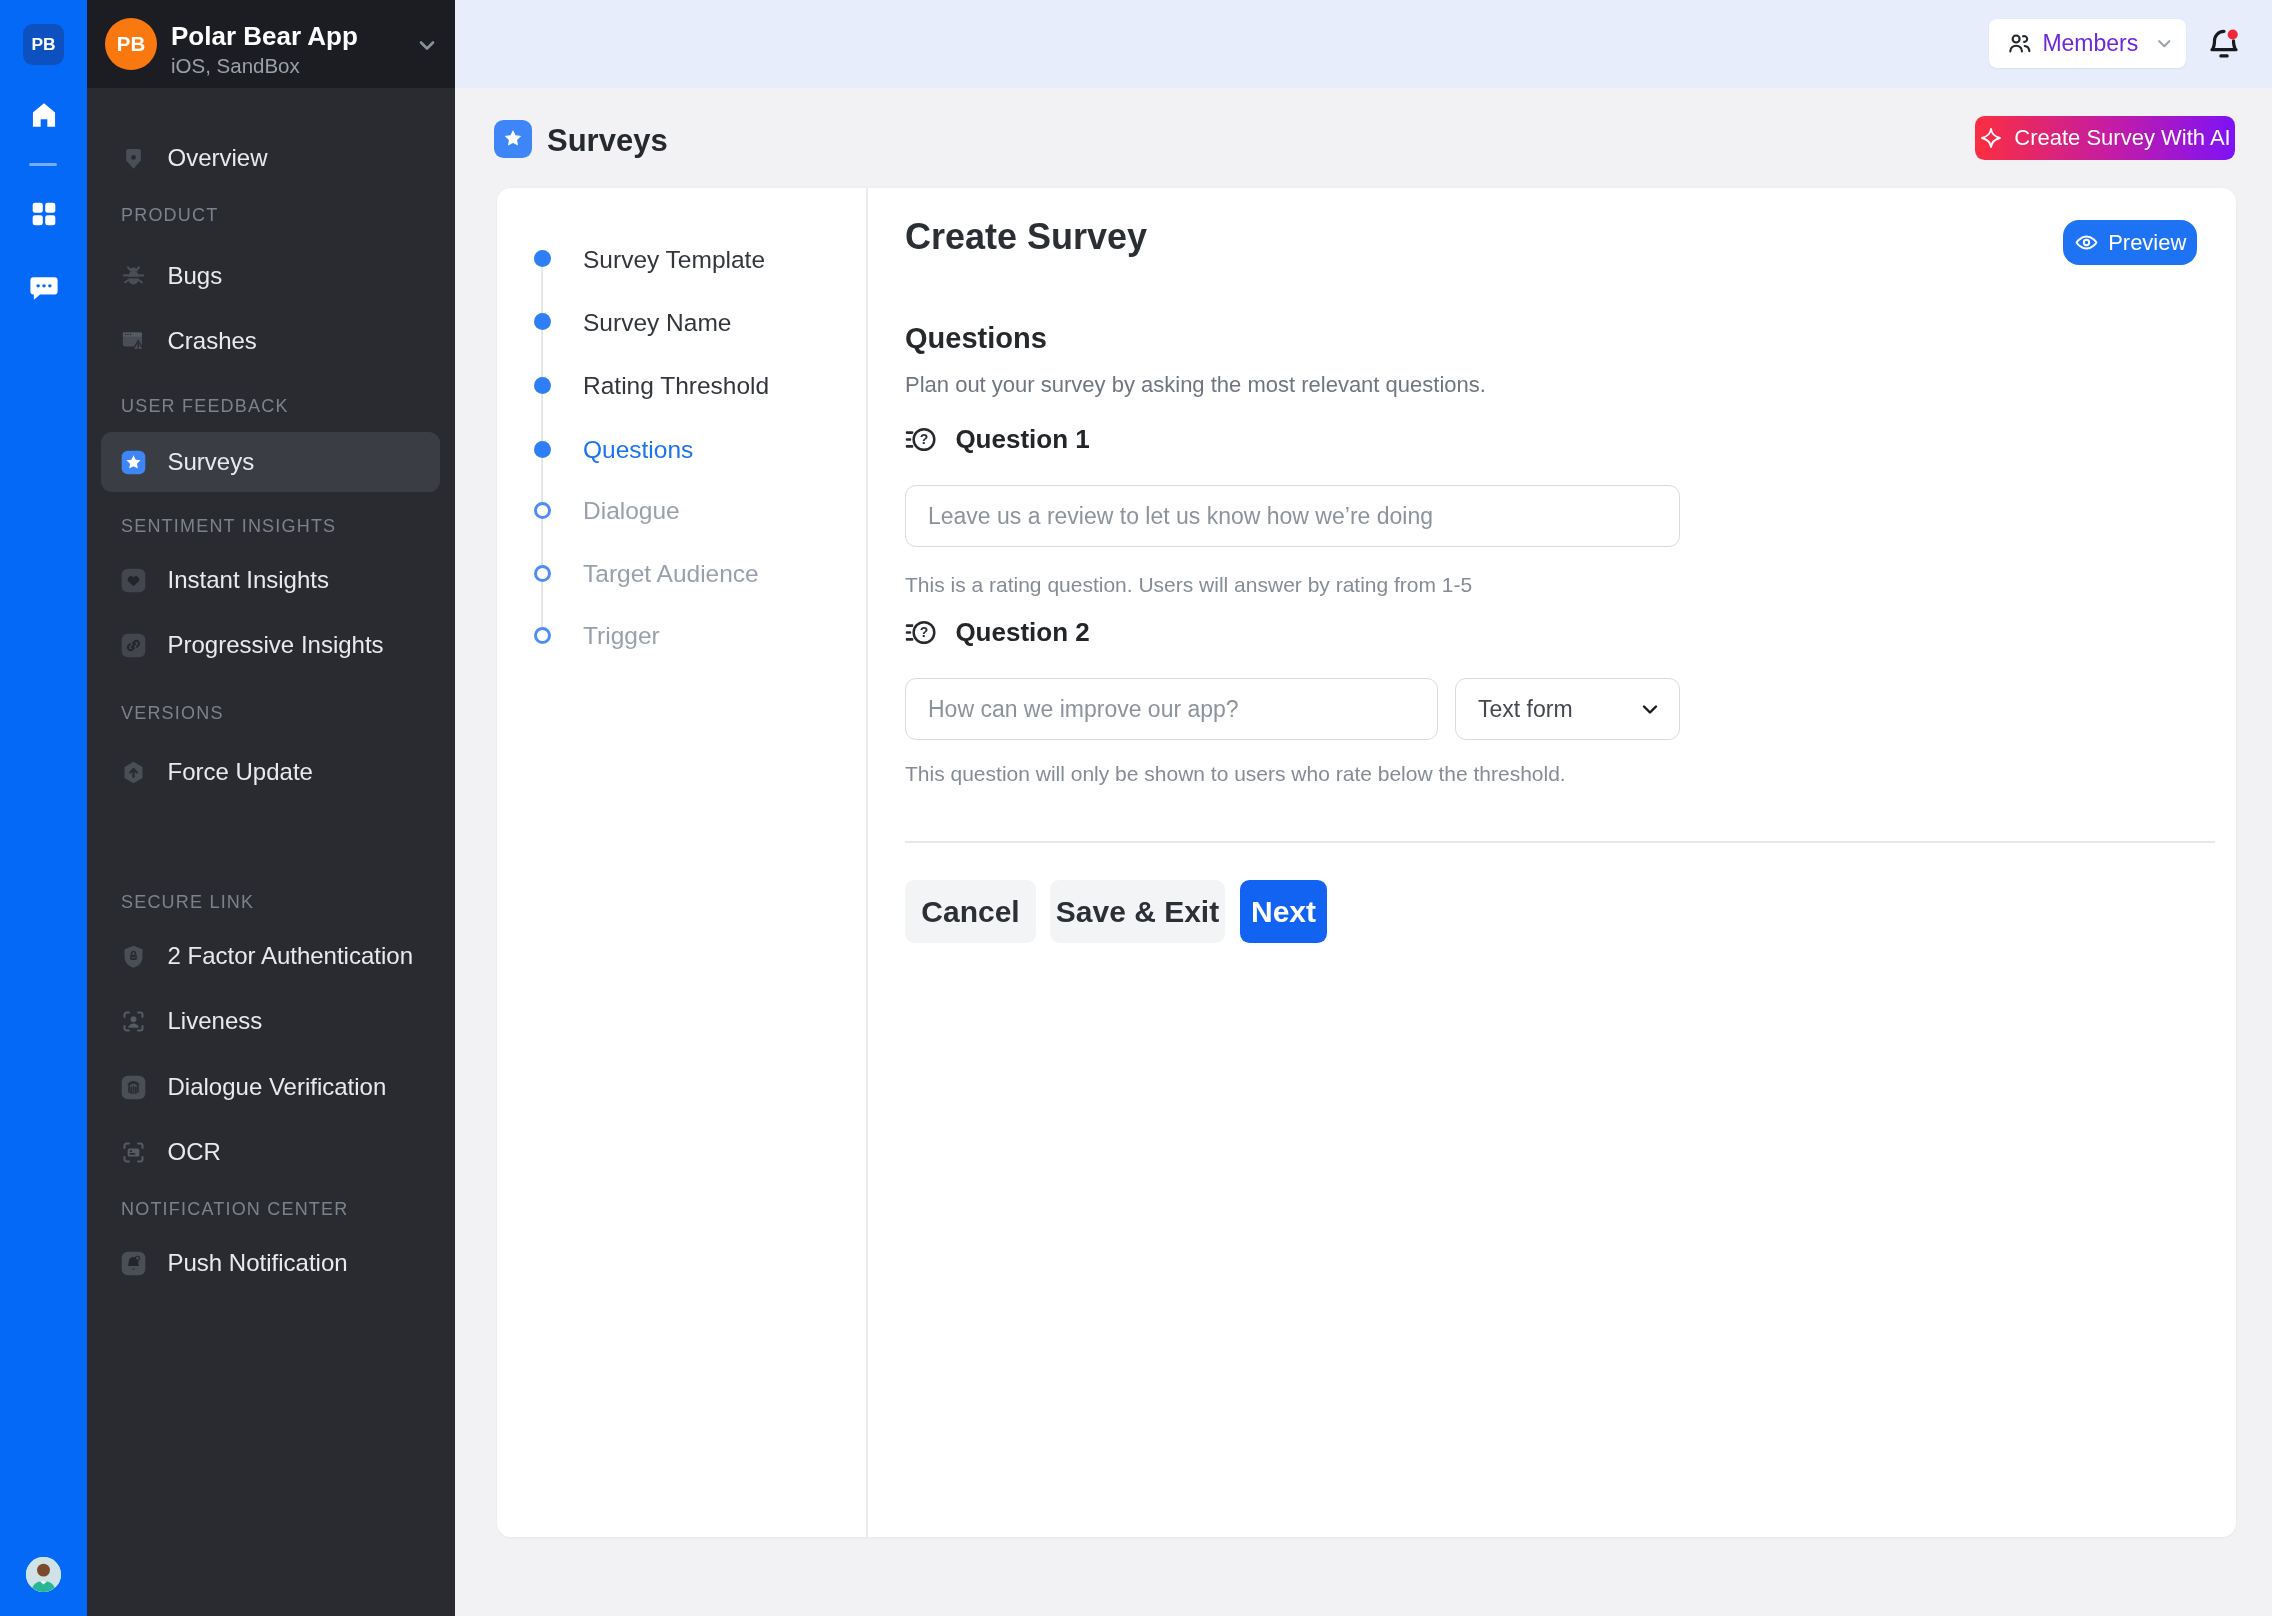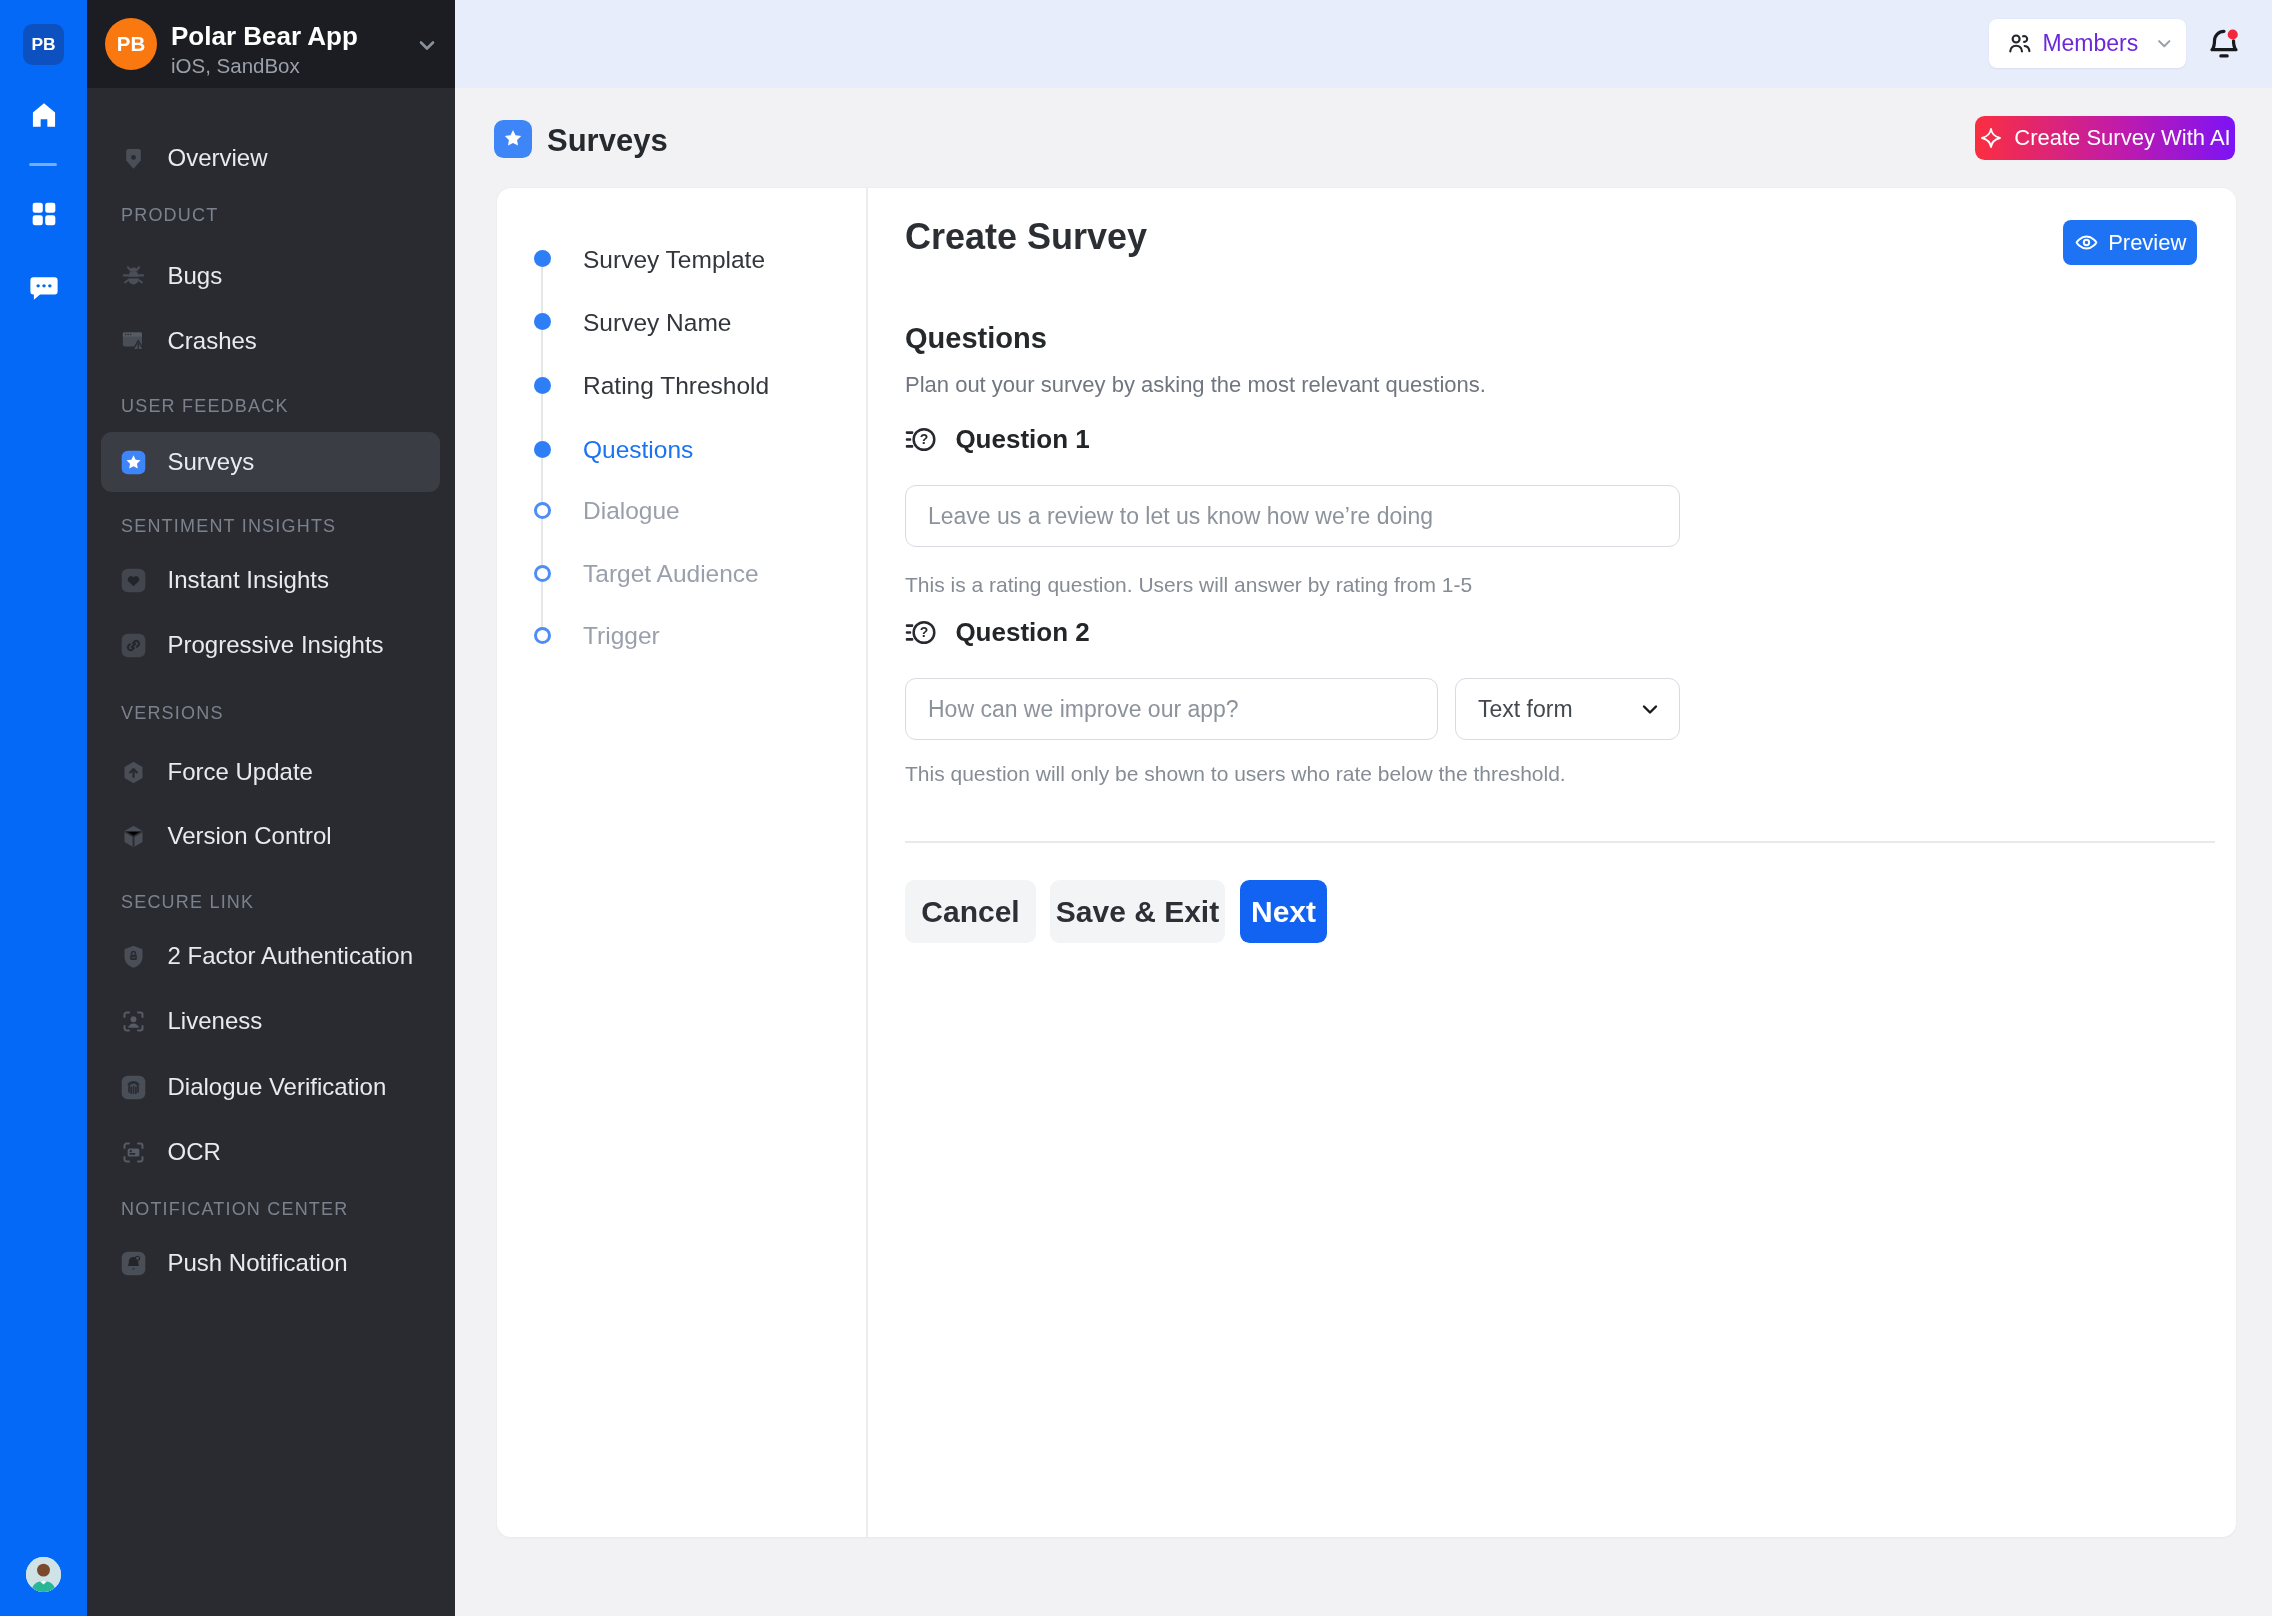--- a/index.html
+++ b/index.html
@@ -55,21 +55,21 @@
   .step-line { position:absolute; left:44px; top:71px; width:2.4px; height:376px; background:#e4e6ea; }
   .step-dot { position:absolute; left:37px; width:17.4px; height:17.4px; border-radius:50%; }
   .step-dot.done { background:#2e7ff6; }
   .step-dot.upcoming { background:#fff; border:3.2px solid #4f8df6; width:17.4px; height:17.4px; }
   .step-label { position:absolute; left:86px; font-size:24.5px; color:#33363c; white-space:nowrap; cursor:pointer; }
   .step-label.active { color:#1a73f2; }
   .step-label.upcoming { color:#9aa0ab; }
 
   
   .cs-title { position:absolute; left:408px; top:28px; font-size:36px; font-weight:700; color:#2b2e33; }
-  .preview-btn { position:absolute; left:1566px; top:32px; width:134px; height:45px; border-radius:8px; border:none; cursor:pointer;
+  .preview-btn { position:absolute; left:1566px; top:32px; width:134px; height:45px; border-radius:16px; border:none; cursor:pointer;
     background:#1d73f4; color:#fff; font-size:22px; font-family:inherit; display:flex; align-items:center; justify-content:center; gap:9.5px; }
   .q-section-title { position:absolute; left:408px; top:134px; font-size:29px; font-weight:600; color:#26292b; }
   .q-section-desc { position:absolute; left:408px; top:184px; font-size:22px; color:#70767f; }
 
   .q-head { position:absolute; left:408px; display:flex; align-items:center; gap:17.4px; }
   .q-head .q-label { font-size:26px; font-weight:600; color:#232629; }
   .q-input { position:absolute; height:62px; border:1.6px solid #d8dbe0; border-radius:11px; background:#fff;
     font-size:23px; color:#8d939c; padding:0 22px; font-family:inherit; outline:none; }
   .q-helper { position:absolute; left:408px; font-size:21px; color:#868c95; line-height:32px; }
   .type-select { position:absolute; left:958px; width:225px; height:62px; border:1.6px solid #d8dbe0; border-radius:11px; background:#fff;
@@ -193,27 +193,20 @@
   <div class="nav-section" style="top:703px">VERSIONS</div>
 
   <div class="nav-item" style="top:742px">
     <svg class="ni-icon" viewBox="0 0 24 24">
       <path d="M12 2.5l8 4.6v9.8l-8 4.6-8-4.6V7.1z" fill="#4a4e57"></path>
       <path d="M12 16V9M12 9l-3 3M12 9l3 3" stroke="#292b31" stroke-width="2" stroke-linecap="round" stroke-linejoin="round"></path>
     </svg>
     <span class="ni-label">Force Update</span>
   </div>
 
-  <div class="nav-item" style="top:806px">
-    <svg class="ni-icon" viewBox="0 0 24 24">
-      <path d="M12 2.5l8 4.6v9.8l-8 4.6-8-4.6V7.1z" fill="#4a4e57"></path>
-      <path d="M4.6 7.6L12 12l7.4-4.4M12 12v9" stroke="#292b31" stroke-width="1.6"></path>
-    </svg>
-    <span class="ni-label">Version Control</span>
-  </div>
 
   <div class="nav-section" style="top:892px">SECURE LINK</div>
 
   <div class="nav-item" style="top:926px">
     <svg class="ni-icon" viewBox="0 0 24 24">
       <path d="M12 2.5l8 3v7c0 4.6-3.2 8-8 9.5-4.8-1.5-8-4.9-8-9.5v-7z" fill="#4a4e57"></path>
       <rect x="9" y="10.5" width="6" height="4.6" rx="1" fill="#292b31"></rect>
       <path d="M10.3 10.5V9.2a1.7 1.7 0 013.4 0v1.3" fill="none" stroke="#292b31" stroke-width="1.4"></path>
       <circle cx="10.8" cy="12.9" r=".55" fill="#4a4e57"></circle>
         <circle cx="12" cy="12.9" r=".55" fill="#4a4e57"></circle>

